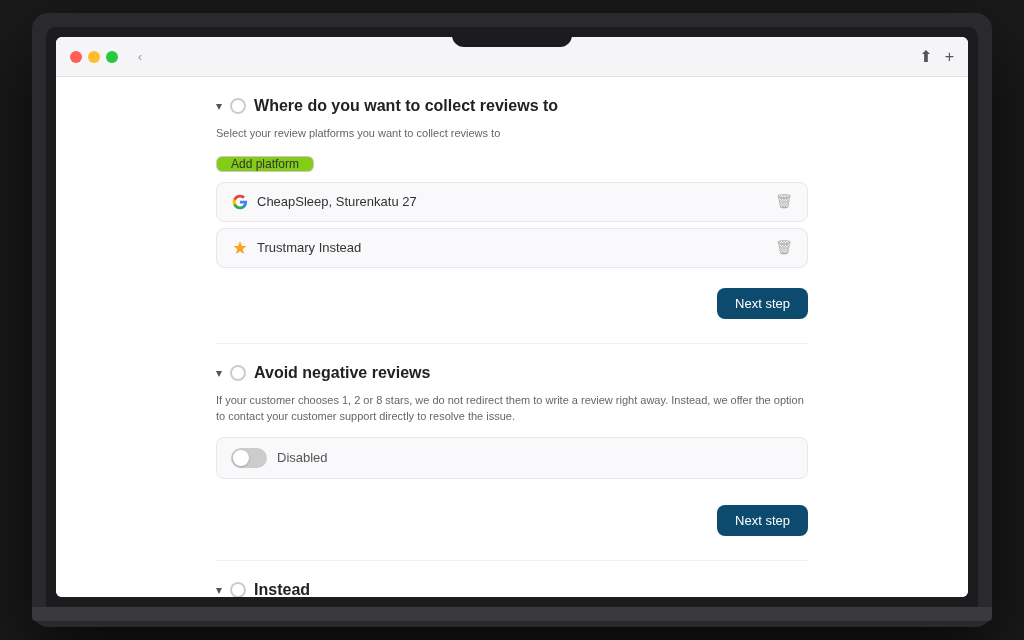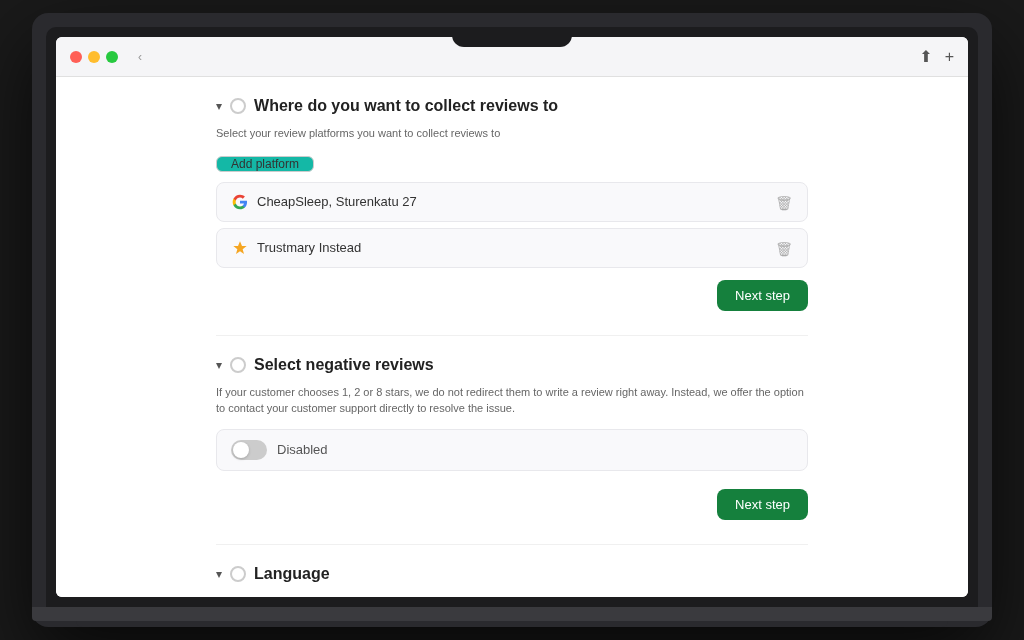--- a/index.html
+++ b/index.html
@@ -146,34 +146,34 @@
     .section-description {
       font-size: 11px;
       color: #666;
       margin-bottom: 12px;
       line-height: 1.5;
     }
 
     
     .add-platform-btn {
       border: 1px solid #ccc;
-      background: #14b8a6;
+      background: #84cc16;
       padding: 0 14px;
       border-radius: 6px;
       font-size: 12px;
       color: #333;
       cursor: pointer;
       margin-bottom: 10px;
       display: inline-block;
     }
 
     
     .platform-item {
       display: flex;
-      align-items: flex-end;
+      align-items: flex-start;
       justify-content: space-between;
       background: #f9f9fb;
       border: 1px solid #e8e8ec;
       border-radius: 8px;
       padding: 10px 14px;
       margin-bottom: 6px;
     }
 
     .platform-item-left {
       display: flex;
@@ -196,30 +196,30 @@
     }
 
     .delete-icon {
       color: #aaa;
       font-size: 14px;
       cursor: pointer;
     }
 
     
     .next-step-btn {
-      background: #15803d;
+      background: #0c4a6e;
       color: #fff;
       border: none;
       padding: 8px 18px;
       border-radius: 8px;
       font-size: 13px;
       font-weight: 500;
       cursor: pointer;
       float: right;
-      margin-top: 6px;
+      margin-top: 14px;
     }
 
     .clearfix::after {
       content: '';
       display: table;
       clear: both;
     }
 
     
     .toggle-container {
@@ -344,21 +344,21 @@
             <button class="next-step-btn">Next step</button>
           </div>
         </div>
 
         <hr class="divider">
 
         <div class="section">
           <div class="section-header">
             <span class="chevron-icon">▾</span>
             <span class="circle-icon"></span>
-            <span class="section-title">Select negative reviews</span>
+            <span class="section-title">Avoid negative reviews</span>
           </div>
           <p class="section-description">If your customer chooses 1, 2 or 8 stars, we do not redirect them to write a review right away. Instead, we offer the option to contact your customer support directly to resolve the issue.</p>
 
           <div class="toggle-container">
             <div class="toggle-switch">
               <div class="toggle-knob"></div>
             </div>
             <span class="toggle-label">Disabled</span>
           </div>
 
@@ -366,21 +366,21 @@
             <button class="next-step-btn">Next step</button>
           </div>
         </div>
 
         <hr class="divider">
 
         <div class="section">
           <div class="section-header">
             <span class="chevron-icon">▾</span>
             <span class="circle-icon"></span>
-            <span class="section-title">Language</span>
+            <span class="section-title">Instead</span>
           </div>
 
         </div>
 
       </div>
     </div>
   </div>
   <div class="laptop-base"></div>
   <div class="laptop-foot"></div>
 </div>

